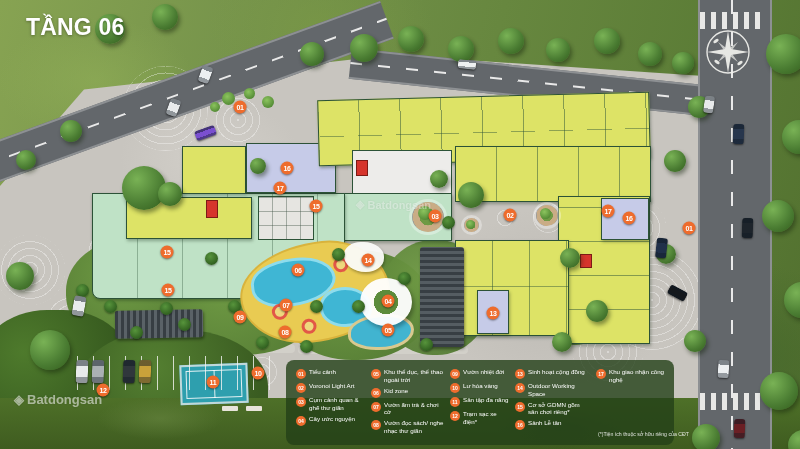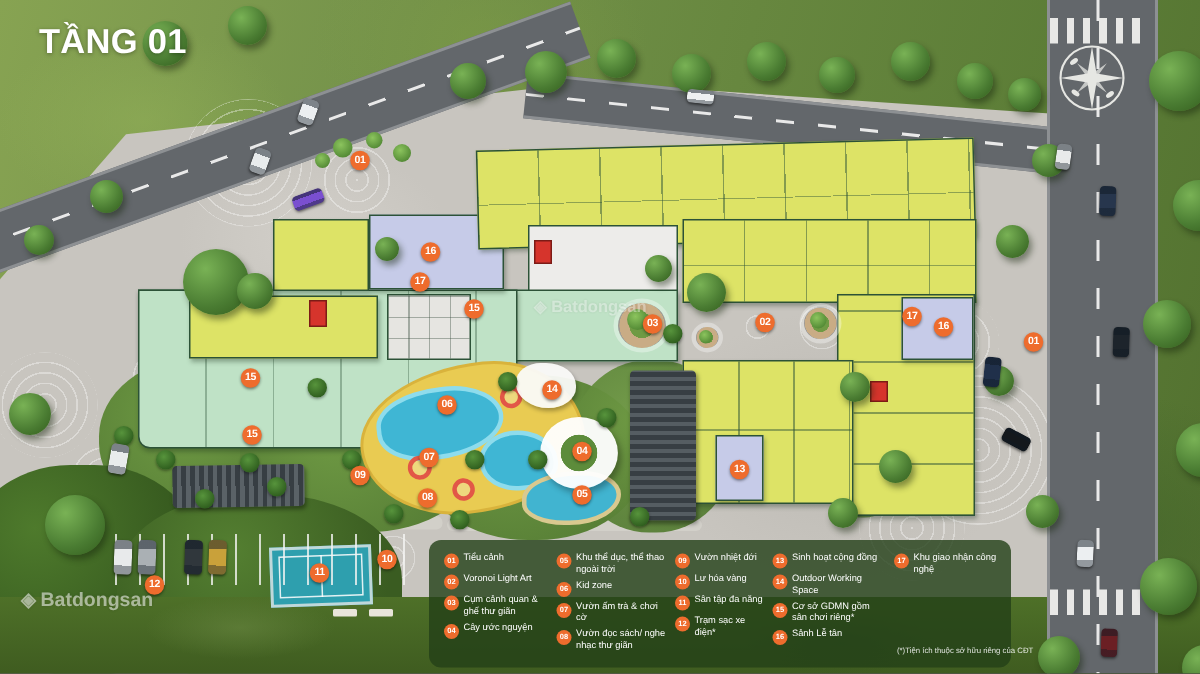--- a/index.html
+++ b/index.html
@@ -317,21 +317,21 @@
   <div class="abs wm wm1">
     <span>◈</span>
     <span>Batdongsan</span>
   </div>
   <div class="abs wm wm2">
     <span>◈</span>
     <span>Batdongsan</span>
   </div>
 
   <div class="abs title">
-    <div>TẦNG 01</div>
+    <div>TẦNG 06</div>
   </div>
 
   <div class="abs legend" id="legend-panel">
       <div class="lcol lc1">
         <div class="litem">
           <span class="lbadge">01</span>
           <span class="llabel">Tiểu cảnh</span>
         </div>
         <div class="litem">
           <span class="lbadge">02</span>

